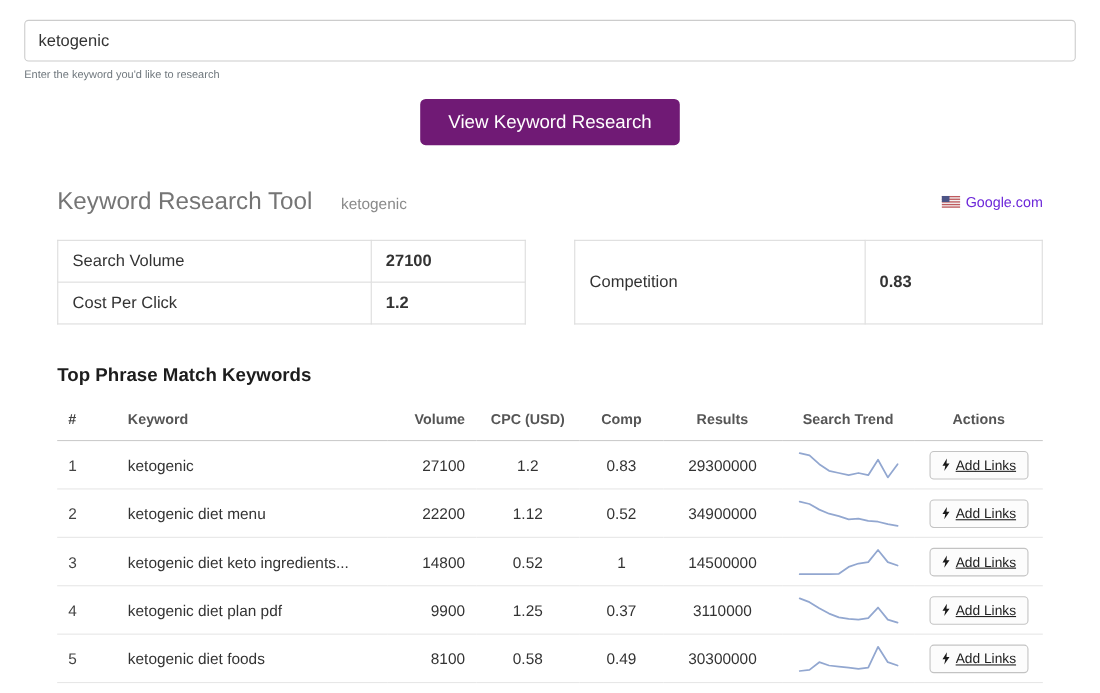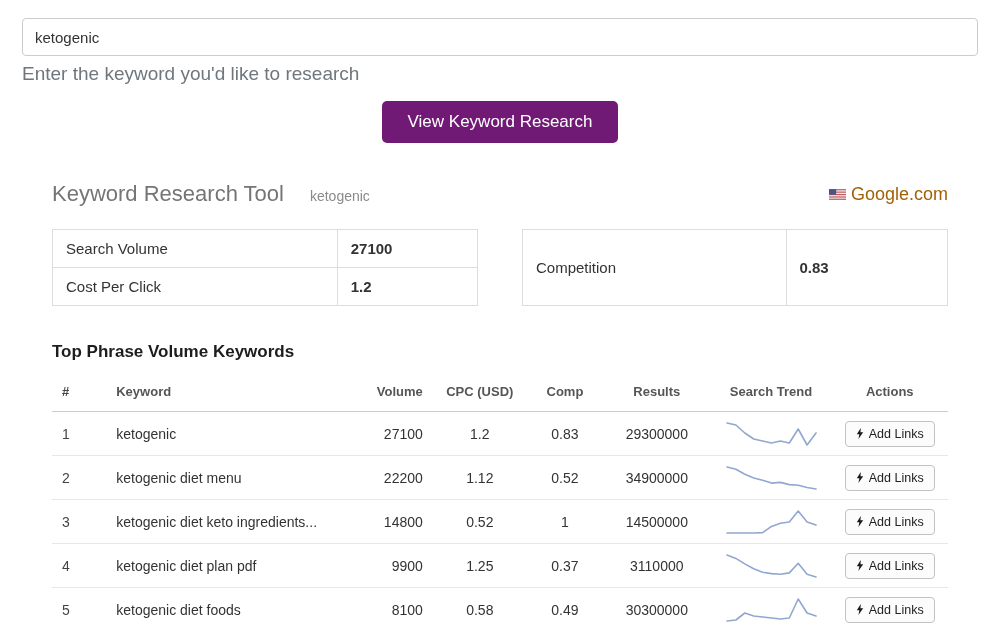--- a/index.html
+++ b/index.html
@@ -20,21 +20,21 @@
     border: 1px solid #ccc;
     border-radius: 4px;
     padding: 8px 12px;
     font-size: 15px;
     font-family: "Liberation Sans", sans-serif;
     color: #333;
     outline: none;
   }
   .helper-text {
     margin-top: 7px;
-    font-size: 19px;
+    font-size: 10px;
     color: #6f777d;
   }
   .button-row { text-align: center; margin-top: 16px; }
   .primary-btn {
     display: inline-block;
     border: none;
     border-radius: 5px;
     padding: 11px 26px;
     font-size: 17px;
     font-weight: 500;
@@ -47,21 +47,21 @@
   .results { padding: 0 30px; }
   .results-header {
     margin-top: 38px;
     display: flex;
     align-items: center;
     justify-content: space-between;
   }
   .results-title-wrap { display: flex; align-items: center; gap: 8px; }
   .results-title { font-size: 22px; font-weight: 400; color: #757575; }
   .results-keyword { font-size: 14px; color: #8a8a8a; margin-left: 18px; margin-top: 3px; }
-  .source-wrap { display: flex; align-items: center; font-size: 18px; color: #a16207; text-align: right; }
+  .source-wrap { display: flex; align-items: center; font-size: 13px; color: #6d28d9; text-align: right; }
   .flag-icon { margin-right: 5px; display: inline-block; line-height: 0; }
 
   
   .stats-row { display: flex; gap: 44px; margin-top: 22px; }
   .stat-table { flex: 1; border-collapse: collapse; }
   .stat-table td {
     border: 1px solid #ddd;
     padding: 9px 13px;
     font-size: 15px;
     height: 38px;
@@ -108,20 +108,21 @@
     gap: 5px;
     border: 1px solid #c3c3c3;
     border-radius: 4px;
     background: #fcfcfc;
     padding: 5px 10px;
     font-size: 12.5px;
     font-weight: 500;
     color: #222;
     font-family: "Liberation Sans", sans-serif;
     cursor: pointer;
+    text-decoration: underline;
   }
   .bolt-icon { display: inline-block; line-height: 0; }
 </style>
 </head>
 <body>
 
 <div class="container">
 
   
   <input class="search-input" type="text" value="ketogenic" style="">
@@ -170,21 +171,21 @@
       <table class="stat-table stat-table-right">
         <tbody>
             <tr>
           <td class="stat-label">Competition</td>
           <td class="stat-value">0.83</td>
         </tr>
       </tbody>
         </table>
     </div>
 
-    <div class="kw-title">Top Phrase Volume Keywords</div>
+    <div class="kw-title">Top Phrase Match Keywords</div>
 
     <table class="kw-table">
       <thead>
         <tr>
           <th class="col-rank">#</th>
           <th class="col-keyword">Keyword</th>
           <th class="col-volume">Volume</th>
           <th class="col-cpc">CPC (USD)</th>
           <th class="col-comp">Comp</th>
           <th class="col-results">Results</th>

